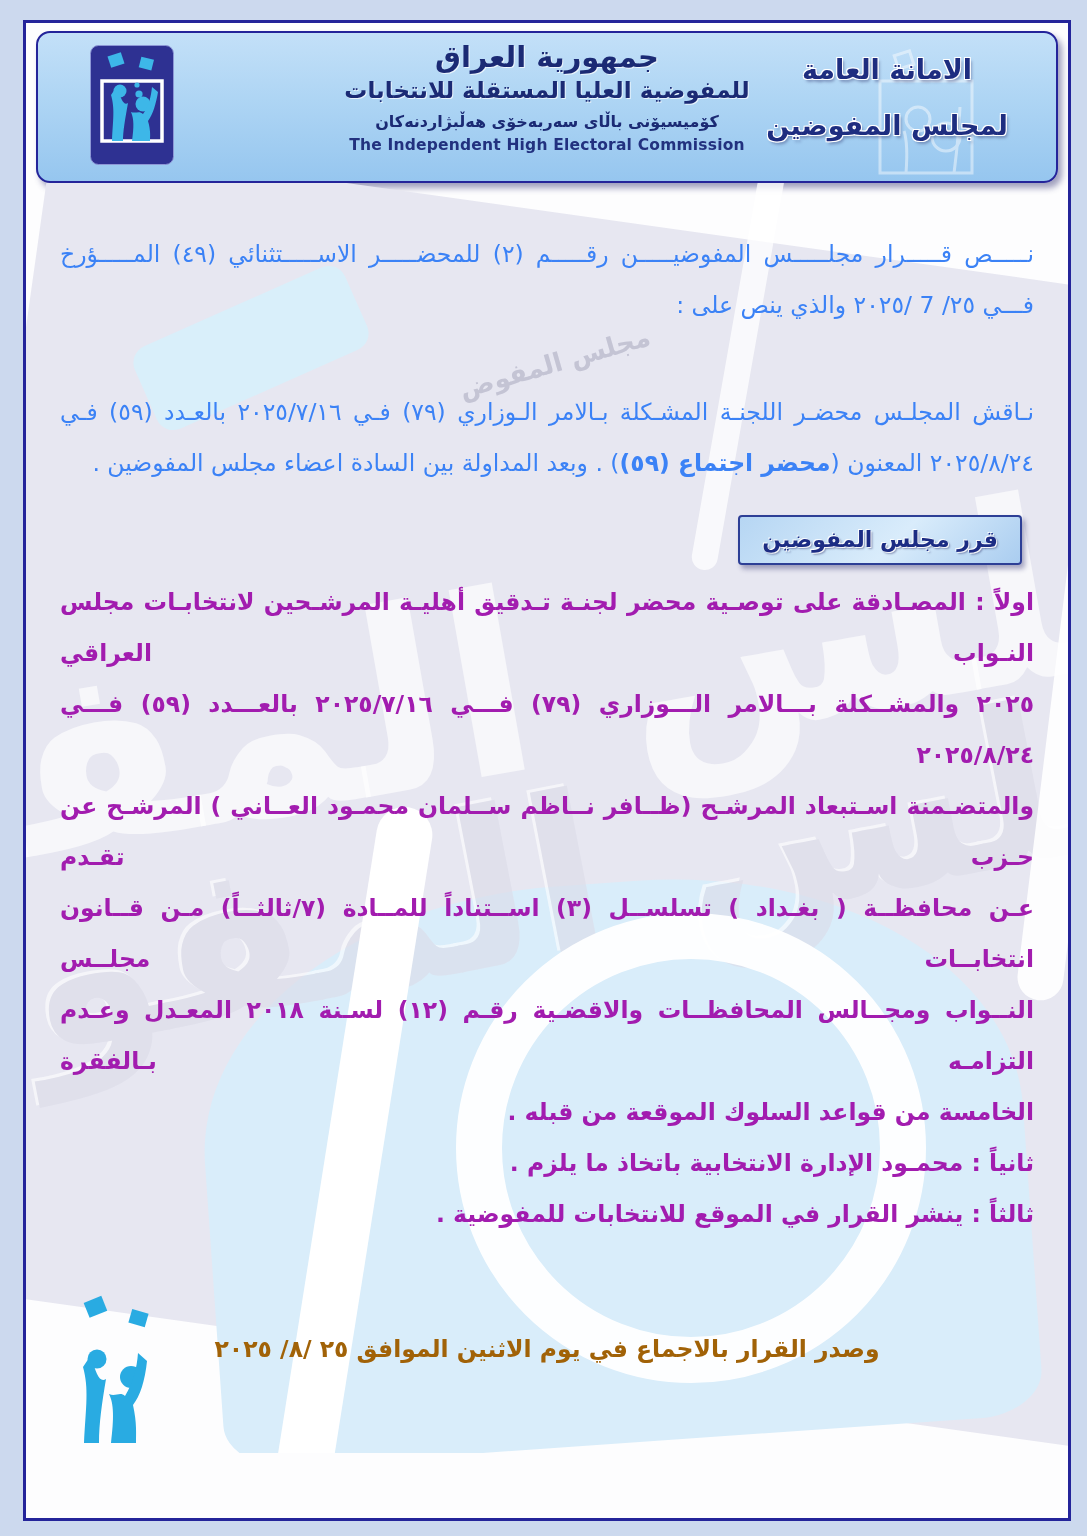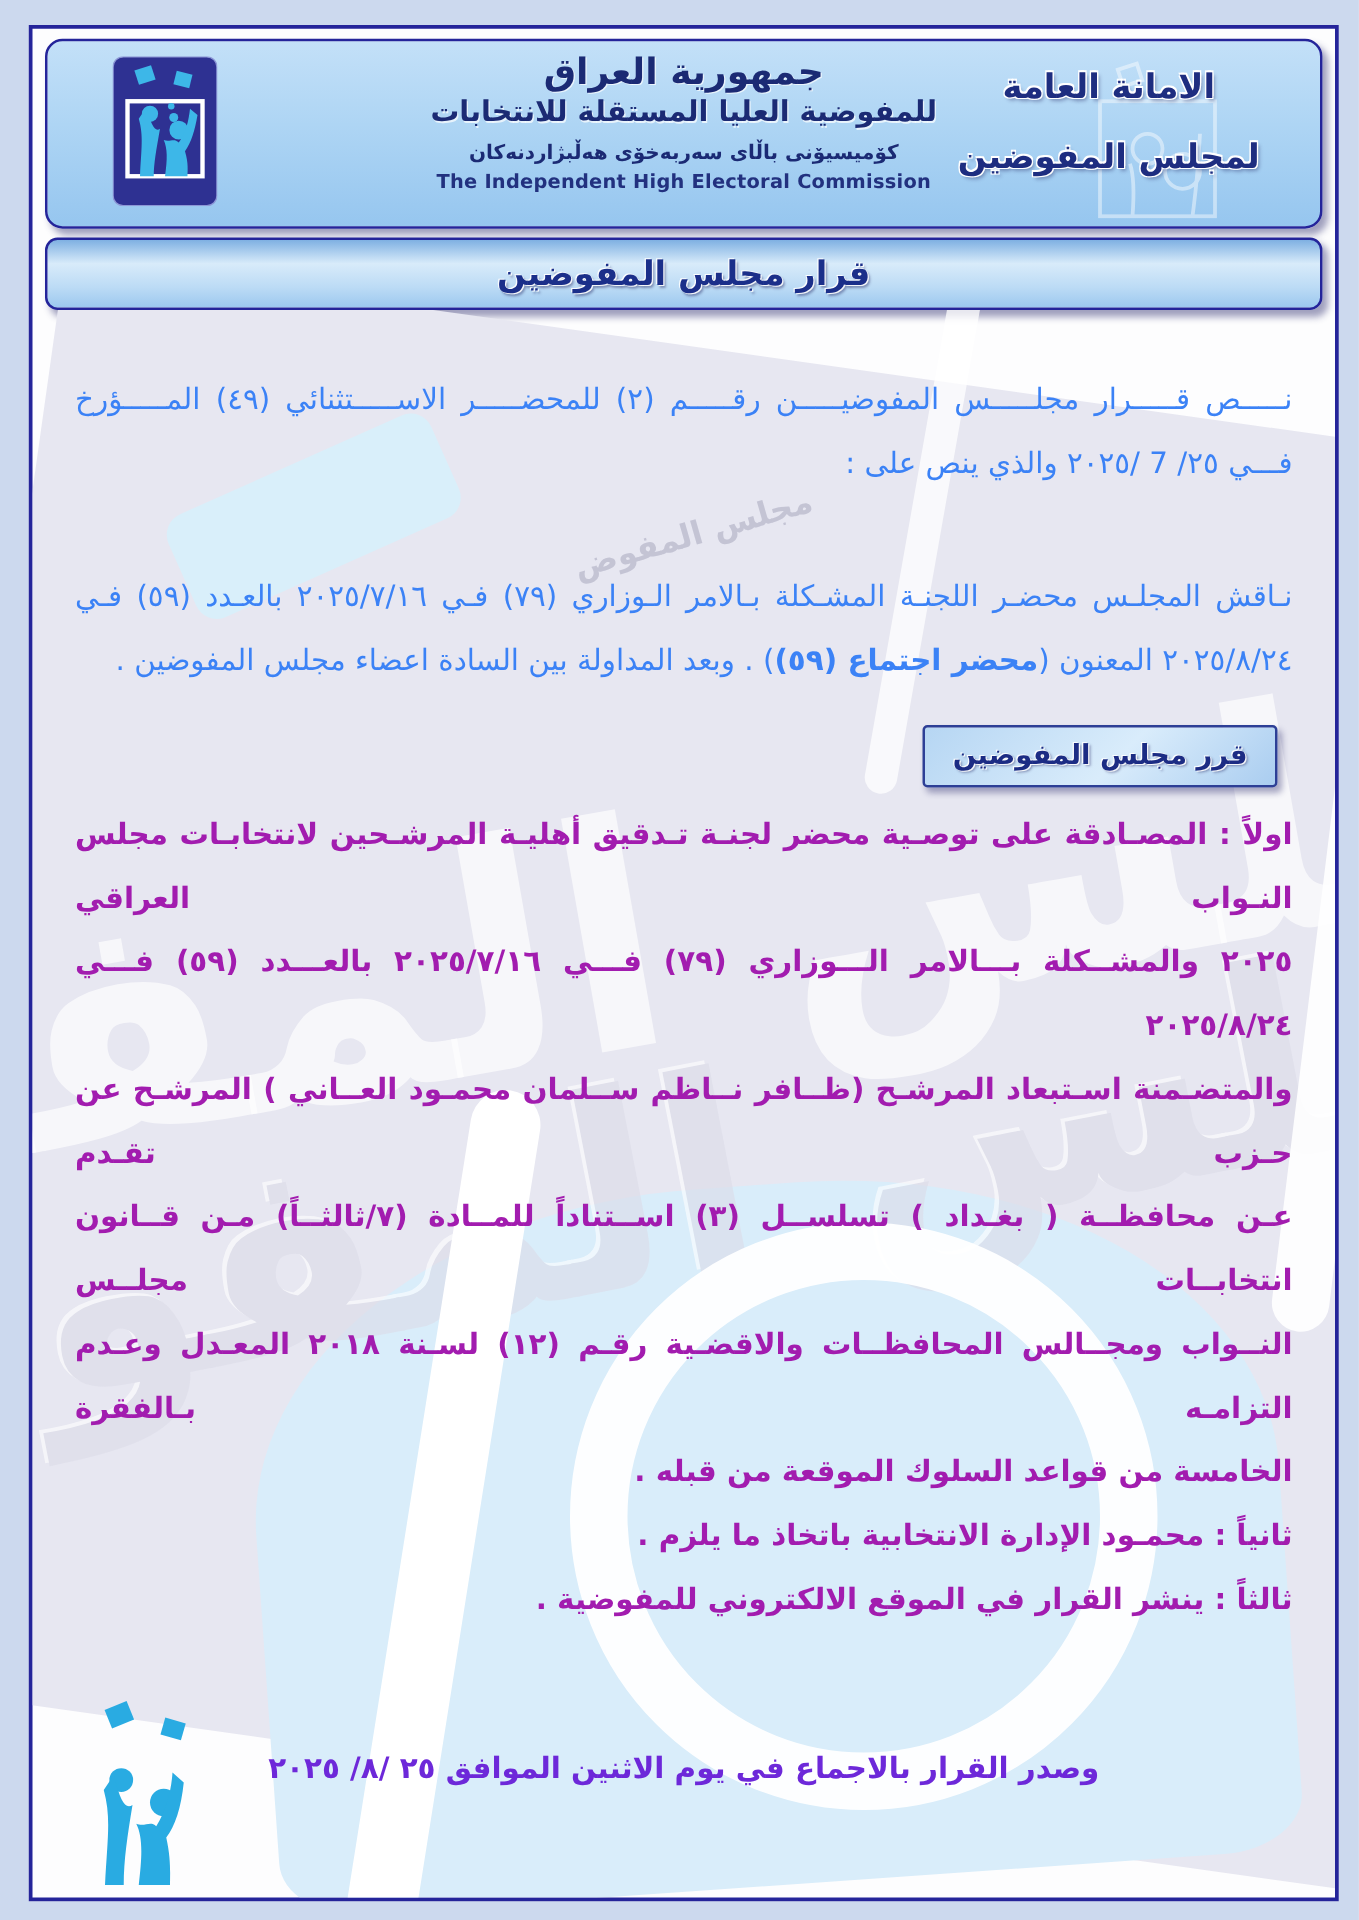--- a/index.html
+++ b/index.html
@@ -115,21 +115,21 @@
     background:linear-gradient(135deg,#b6d6f3 0%,#d9ecfb 55%,#aacdf0 100%);
     border:2px solid #2d3f96; border-radius:4px;
     padding:0 22px; line-height:46px;
     font-size:22px; font-weight:bold; color:#1c2c84;
     text-shadow:-1px -1px 0 rgba(255,255,255,.9),1px 1px 0 rgba(255,255,255,.9),2px 2px 2px rgba(30,30,90,.4);
     box-shadow:3px 4px 5px rgba(45,45,110,.4);
   }
   .gap-p3{ margin-top:12px; }
   .closing{
     margin-top:84px; text-align:center; text-align-last:center;
-    font-size:23.5px; line-height:51px; font-weight:bold; color:#6d28d9;
+    font-size:23.5px; line-height:51px; font-weight:bold; color:#a16207;
   }
   .foot-logo{ position:absolute; left:32px; top:1108px; }
 </style>
 </head>
 <body>
 
 <div class="frame">
 
   <div class="header-box">
 
@@ -160,23 +160,20 @@
       <div class="kur">كۆميسيۆنى باڵاى سەربەخۆى هەڵبژاردنەكان</div>
       <div class="eng">The Independent High Electoral Commission</div>
     </div>
 
     <div class="hdr-right">
       <div class="l">الامانة العامة</div>
       <div class="l l2">لمجلس المفوضين</div>
     </div>
   </div>
 
-  <div class="title-bar">
-    <span>قرار مجلس المفوضين</span>
-  </div>
 
   <div class="body-area">
 
     <div class="wm">
       <div class="wm-lav"></div>
       <div class="wm-cyan-small"></div>
       <div class="wm-cyan-big"></div>
       <div class="wm-ghost-b">مجلس المفوضين</div>
       <div class="wm-ring"></div>
       <div class="wm-bar1"></div>
@@ -197,21 +194,21 @@
       <div class="badge">قرر مجلس المفوضين</div>
 
       <div class="ln heavy gap-p3">اولاً : المصـادقة على توصـية محضر لجنـة تـدقيق أهليـة المرشـحين لانتخابـات مجلس النـواب العراقي</div>
       <div class="ln heavy">٢٠٢٥ والمشــكلة بـــالامر الـــوزاري (٧٩) فـــي ٢٠٢٥/٧/١٦ بالعـــدد (٥٩) فـــي ٢٠٢٥/٨/٢٤</div>
       <div class="ln heavy">والمتضـمنة اسـتبعاد المرشـح (ظــافر نــاظم ســلمان محمـود العــاني ) المرشـح عن حـزب تقـدم</div>
       <div class="ln heavy">عـن محافظــة ( بغـداد ) تسلســل (٣)  اســتناداً للمــادة (٧/ثالثــاً) مـن قــانون انتخابــات مجلــس</div>
       <div class="ln heavy">النــواب ومجــالس المحافظــات والاقضـية رقـم (١٢) لسـنة ٢٠١٨ المعـدل وعـدم التزامـه بـالفقرة</div>
       <div class="ln heavy end">الخامسة من قواعد السلوك الموقعة من قبله .</div>
 
       <div class="ln heavy end">ثانياً : محمـود الإدارة الانتخابية  باتخاذ ما يلزم .</div>
-      <div class="ln heavy end">ثالثاً : ينشر القرار في الموقع الالكتروني للمفوضية .</div>
+      <div class="ln heavy end">ثالثاً : ينشر القرار في الموقع للانتخابات للمفوضية .</div>
 
       <div class="closing">وصدر القرار بالاجماع في يوم الاثنين الموافق  ٢٥ /٨/ ٢٠٢٥</div>
     </div>
 
     <svg class="foot-logo" width="112" height="152" viewBox="0 0 112 152">
       <rect x="28" y="8" width="19" height="16" fill="#29abe2" transform="rotate(-22 37 16)"></rect>
       <rect x="72" y="20" width="17" height="14" fill="#29abe2" transform="rotate(16 80 27)"></rect>
       <circle cx="39" cy="68" r="9.5" fill="#29abe2"></circle>
       <path d="M26,152 C28,114 31,98 25,76 L33,64 C38,84 42,92 48,88 C44,112 41,132 41,152 Z" fill="#29abe2"></path>
       <circle cx="73" cy="86" r="11" fill="#29abe2"></circle>

